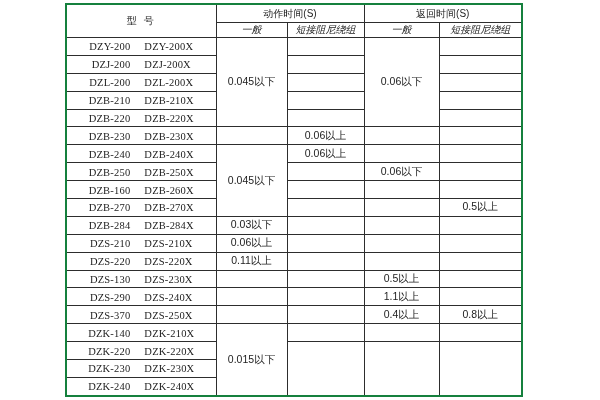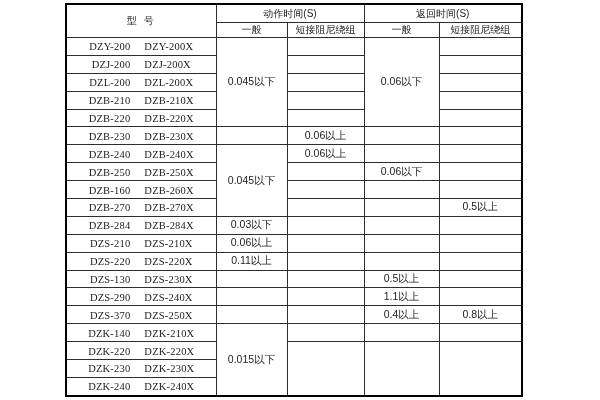--- a/index.html
+++ b/index.html
@@ -6,34 +6,34 @@
   body{
     width:600px;height:400px;background:#ffffff;
     font-family:"Liberation Sans","DejaVu Sans",sans-serif;
     color:#1c1c1c;
   }
   .table-wrap{padding:3px 0 0 65px;}
   table.spec{
     border-collapse:collapse;
     table-layout:fixed;
     width:446px;
-    border:2px solid #000000;
+    border:2px solid #15803d;
   }
   table.spec th, table.spec td{
     border:1px solid #2d2d2d;
     text-align:center;
     vertical-align:middle;
     padding:0;
     font-weight:normal;
     white-space:nowrap;
     overflow:hidden;
   }
   thead th{font-size:10px;color:#1c1c1c;}
   thead tr.h1 th{height:17px;}
-  thead tr.h2 th{height:13px;}
+  thead tr.h2 th{height:13px;font-style:italic;}
   tbody td{height:16.9px;font-size:10.5px;}
   td.model-cell span{display:inline-block;margin:0 7px;letter-spacing:0.2px;font-family:Liberation Serif, serif;}
   th.model-h{letter-spacing:2px;}
 </style>
 </head>
 <body>
 
 <div class="table-wrap">
   <table class="spec">
     <colgroup>

